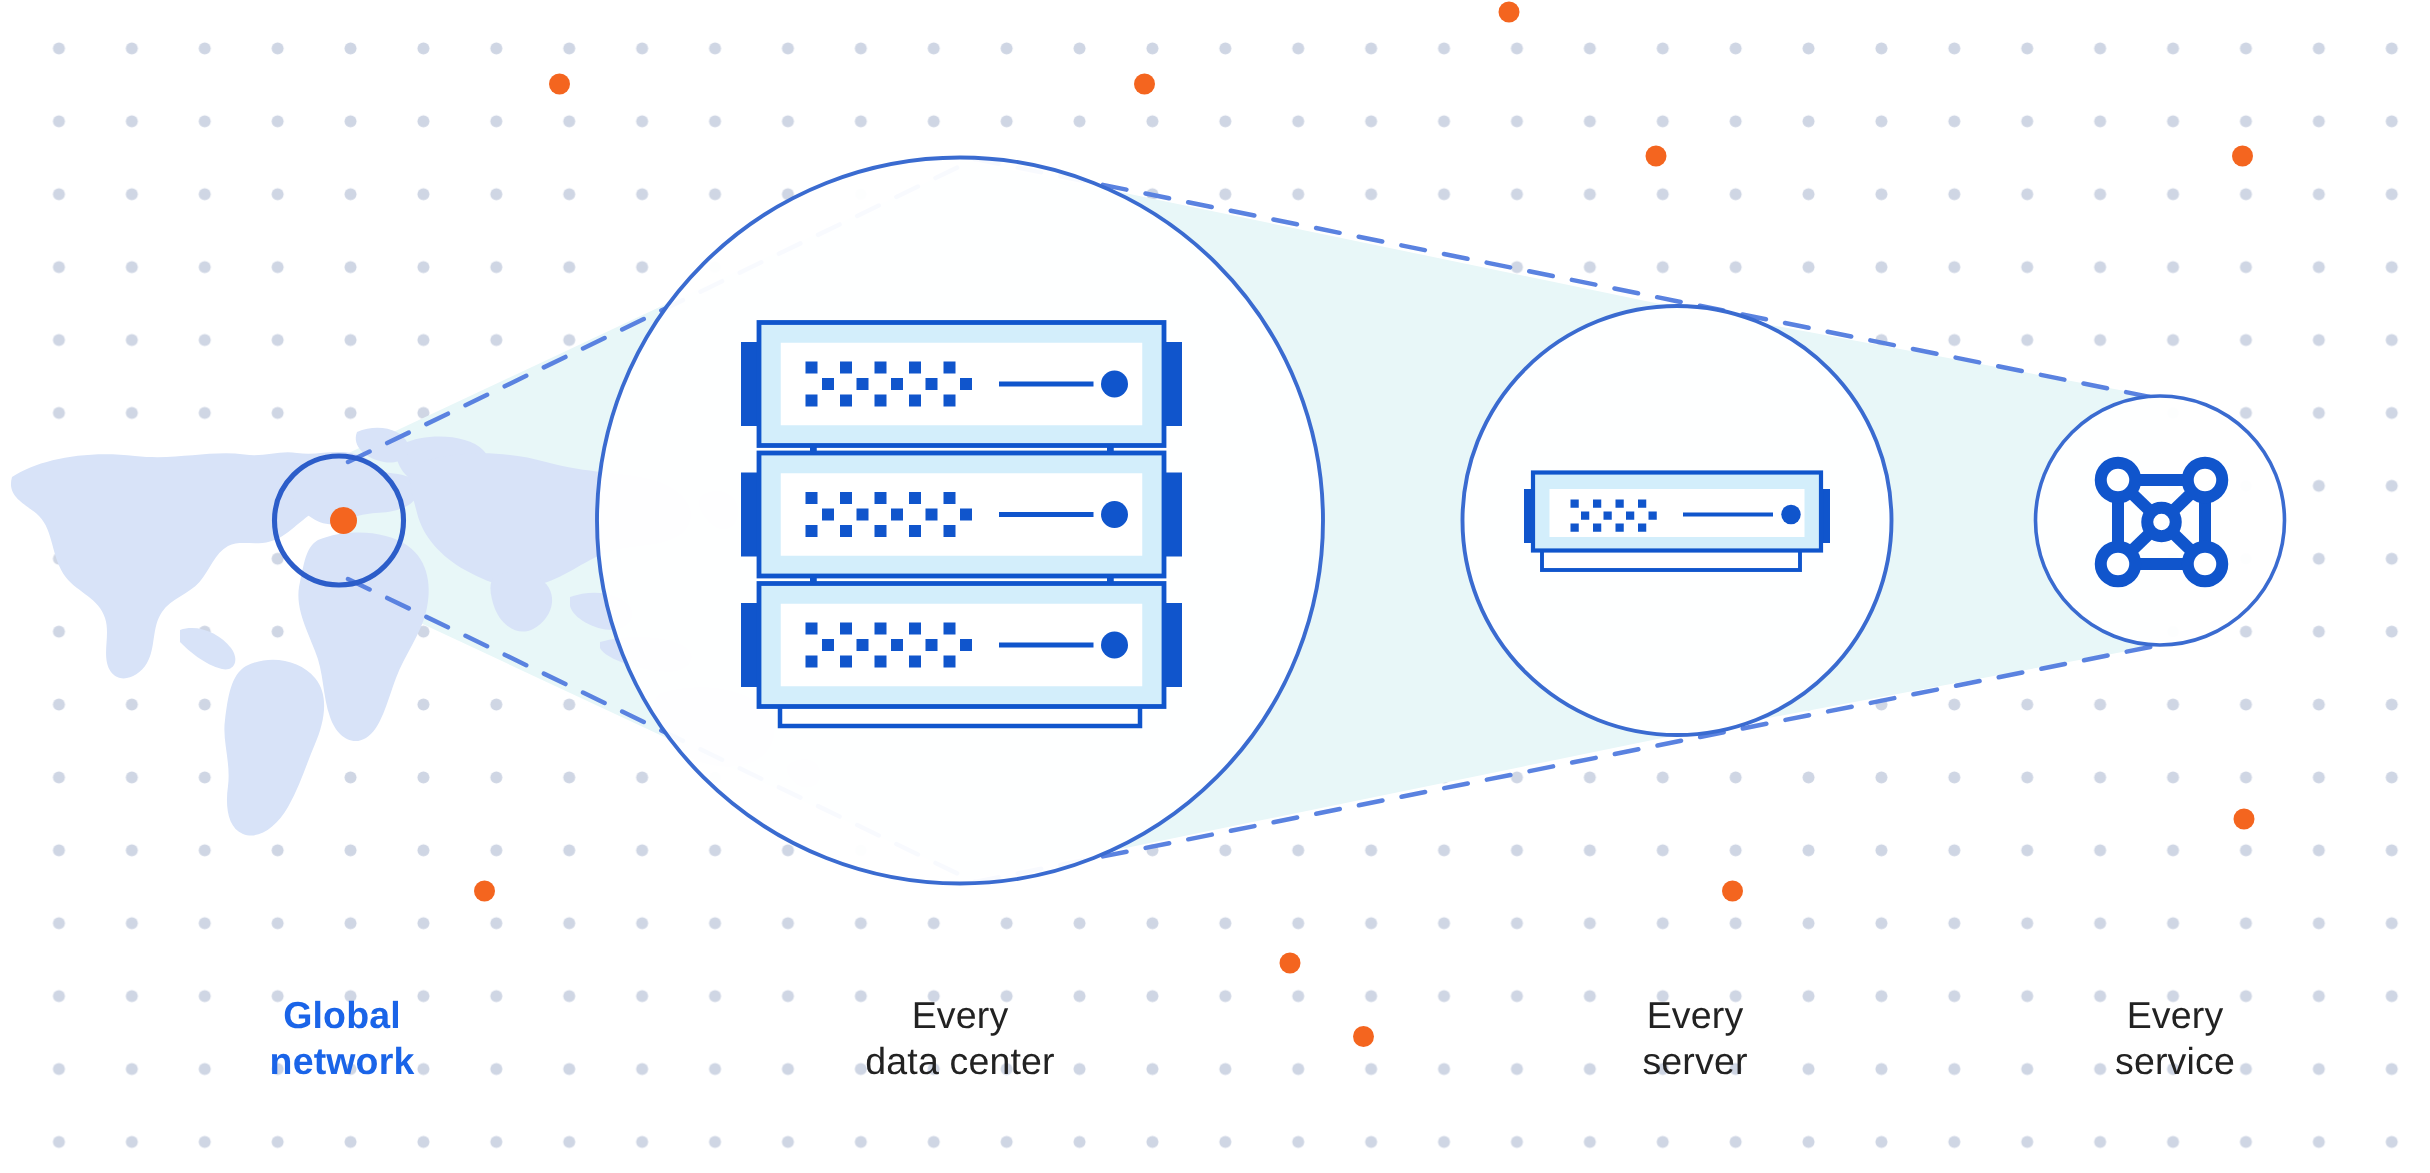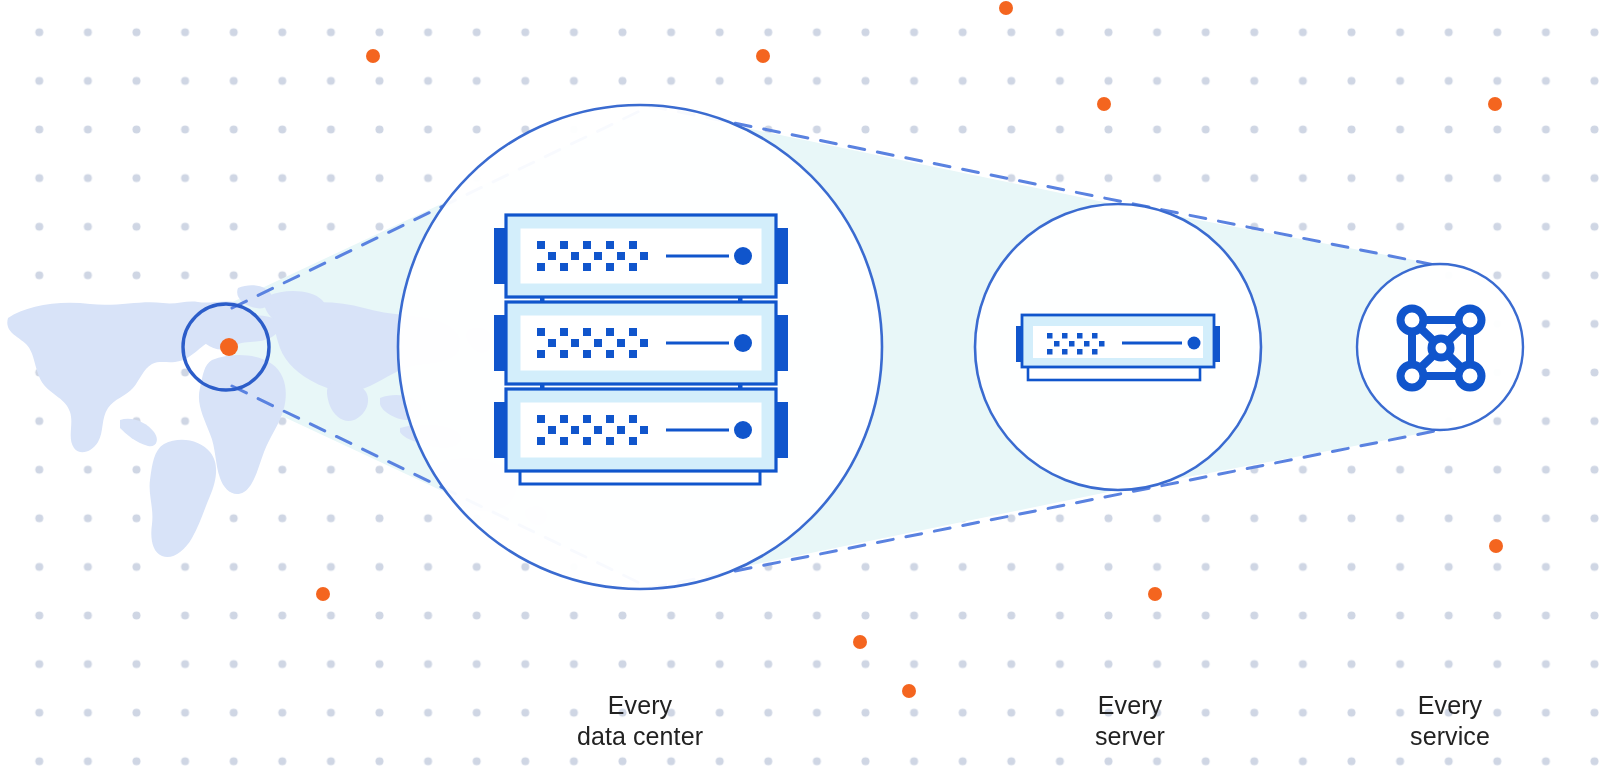--- a/index.html
+++ b/index.html
@@ -27,21 +27,21 @@
   .label {
     position: absolute;
     text-align: center;
     font-size: 25px;
     line-height: 1.22;
     font-weight: 400;
     letter-spacing: 0.1px;
     white-space: pre-line;
     user-select: none;
   }
-  .label.dark { color: #222222; margin-top: 28px; }
+  .label.dark { color: #222222; }
   .label.brand { color: #1a64e8; font-weight: 700; }
   #label-global   { left: 108px;  top: 662px; width: 240px; }
   #label-dc       { left: 520px;  top: 662px; width: 240px; }
   #label-server   { left: 1010px; top: 662px; width: 240px; }
   #label-service  { left: 1330px; top: 662px; width: 240px; }
 </style>
 </head>
 <body>
 
 <div id="stage">
@@ -279,20 +279,22 @@
         <circle cx="1496" cy="546" r="7"></circle>
         <circle cx="323" cy="594" r="7"></circle>
         <circle cx="1155" cy="594" r="7"></circle>
         <circle cx="860" cy="642" r="7"></circle>
         <circle cx="909" cy="691" r="7"></circle>
       </g>
 
     </g>
   </svg>
 
+  <div class="label brand" id="label-global">Global
+network</div>
 
   <div class="label dark" id="label-dc">Every
 data center</div>
 
   <div class="label dark" id="label-server">Every
 server</div>
 
   <div class="label dark" id="label-service">Every
 service</div>
 

